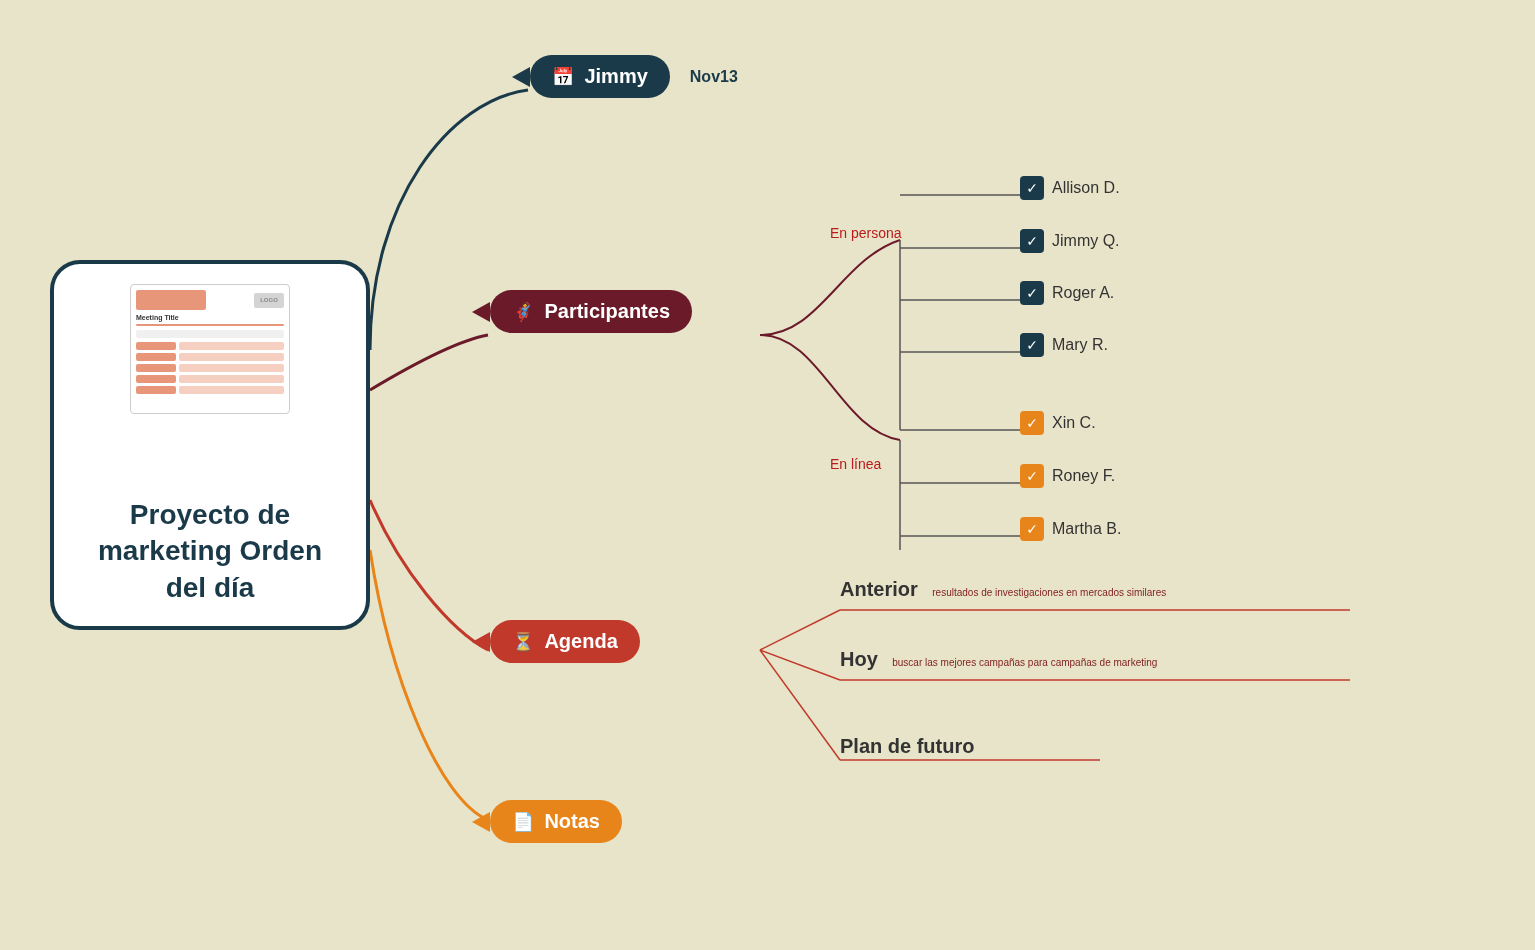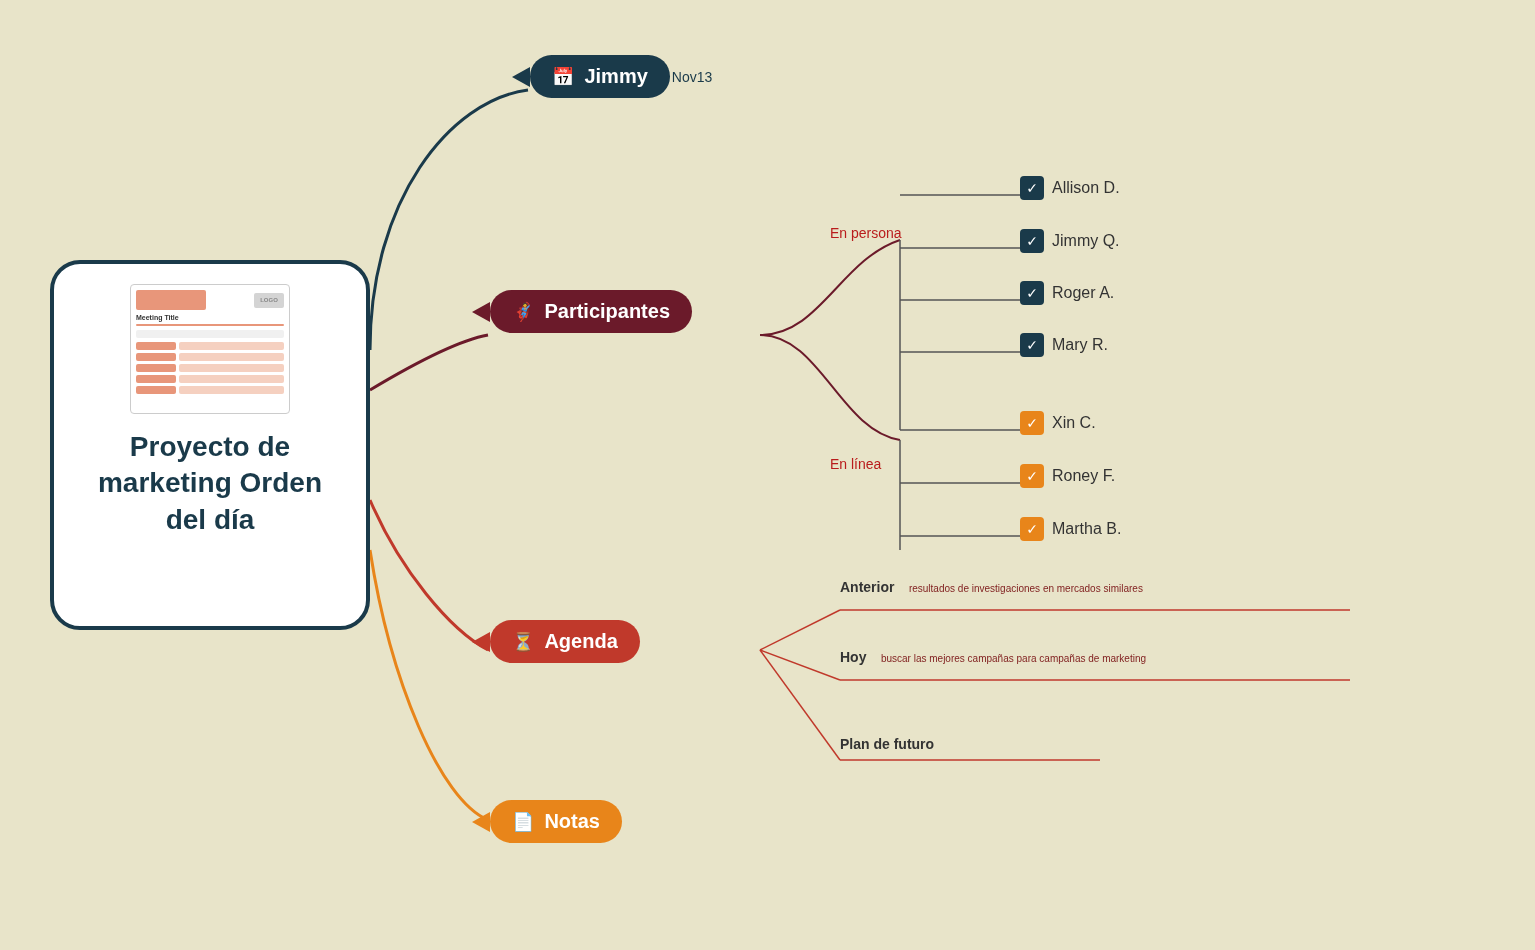--- a/index.html
+++ b/index.html
@@ -31,21 +31,21 @@
       left: 50px;
       top: 260px;
       width: 320px;
       height: 370px;
       background: white;
       border: 4px solid #1a3a4a;
       border-radius: 30px;
       display: flex;
       flex-direction: column;
       align-items: center;
-      justify-content: flex-start;
+      justify-content: space-between;
       padding: 20px;
     }
 
     .central-node .preview {
       width: 160px;
       height: 130px;
       background: white;
       border: 1px solid #ccc;
       border-radius: 4px;
       margin-bottom: 15px;
@@ -152,23 +152,23 @@
       border-right: 18px solid;
     }
     .fecha-node .pill-node { background: #1a3a4a; }
     .fecha-node .pill-node::before { border-right-color: #1a3a4a; }
 
     .fecha-value {
       position: absolute;
       left: 100%;
       top: 50%;
       transform: translateY(-50%);
-      margin-left: 2px;
-      font-size: 14px;
-      font-weight: normal;
+      margin-left: 20px;
+      font-size: 16px;
+      font-weight: bold;
       color: #1a3a4a;
       white-space: nowrap;
     }
 
     
     .participantes-node {
       left: 490px;
       top: 290px;
     }
     .participantes-node .pill-node { background: #6b1a2a; }
@@ -231,21 +231,21 @@
       font-size: 14px;
       flex-shrink: 0;
     }
 
     
     .agenda-item {
       position: absolute;
     }
     .agenda-item-label {
       font-weight: bold;
-      font-size: 14px;
+      font-size: 20px;
       color: #333;
     }
     .agenda-item-text {
       font-size: 10px;
       color: #7f1d1d;
       max-width: 300px;
     }
 
     .emoji-icon {
       font-size: 18px;

